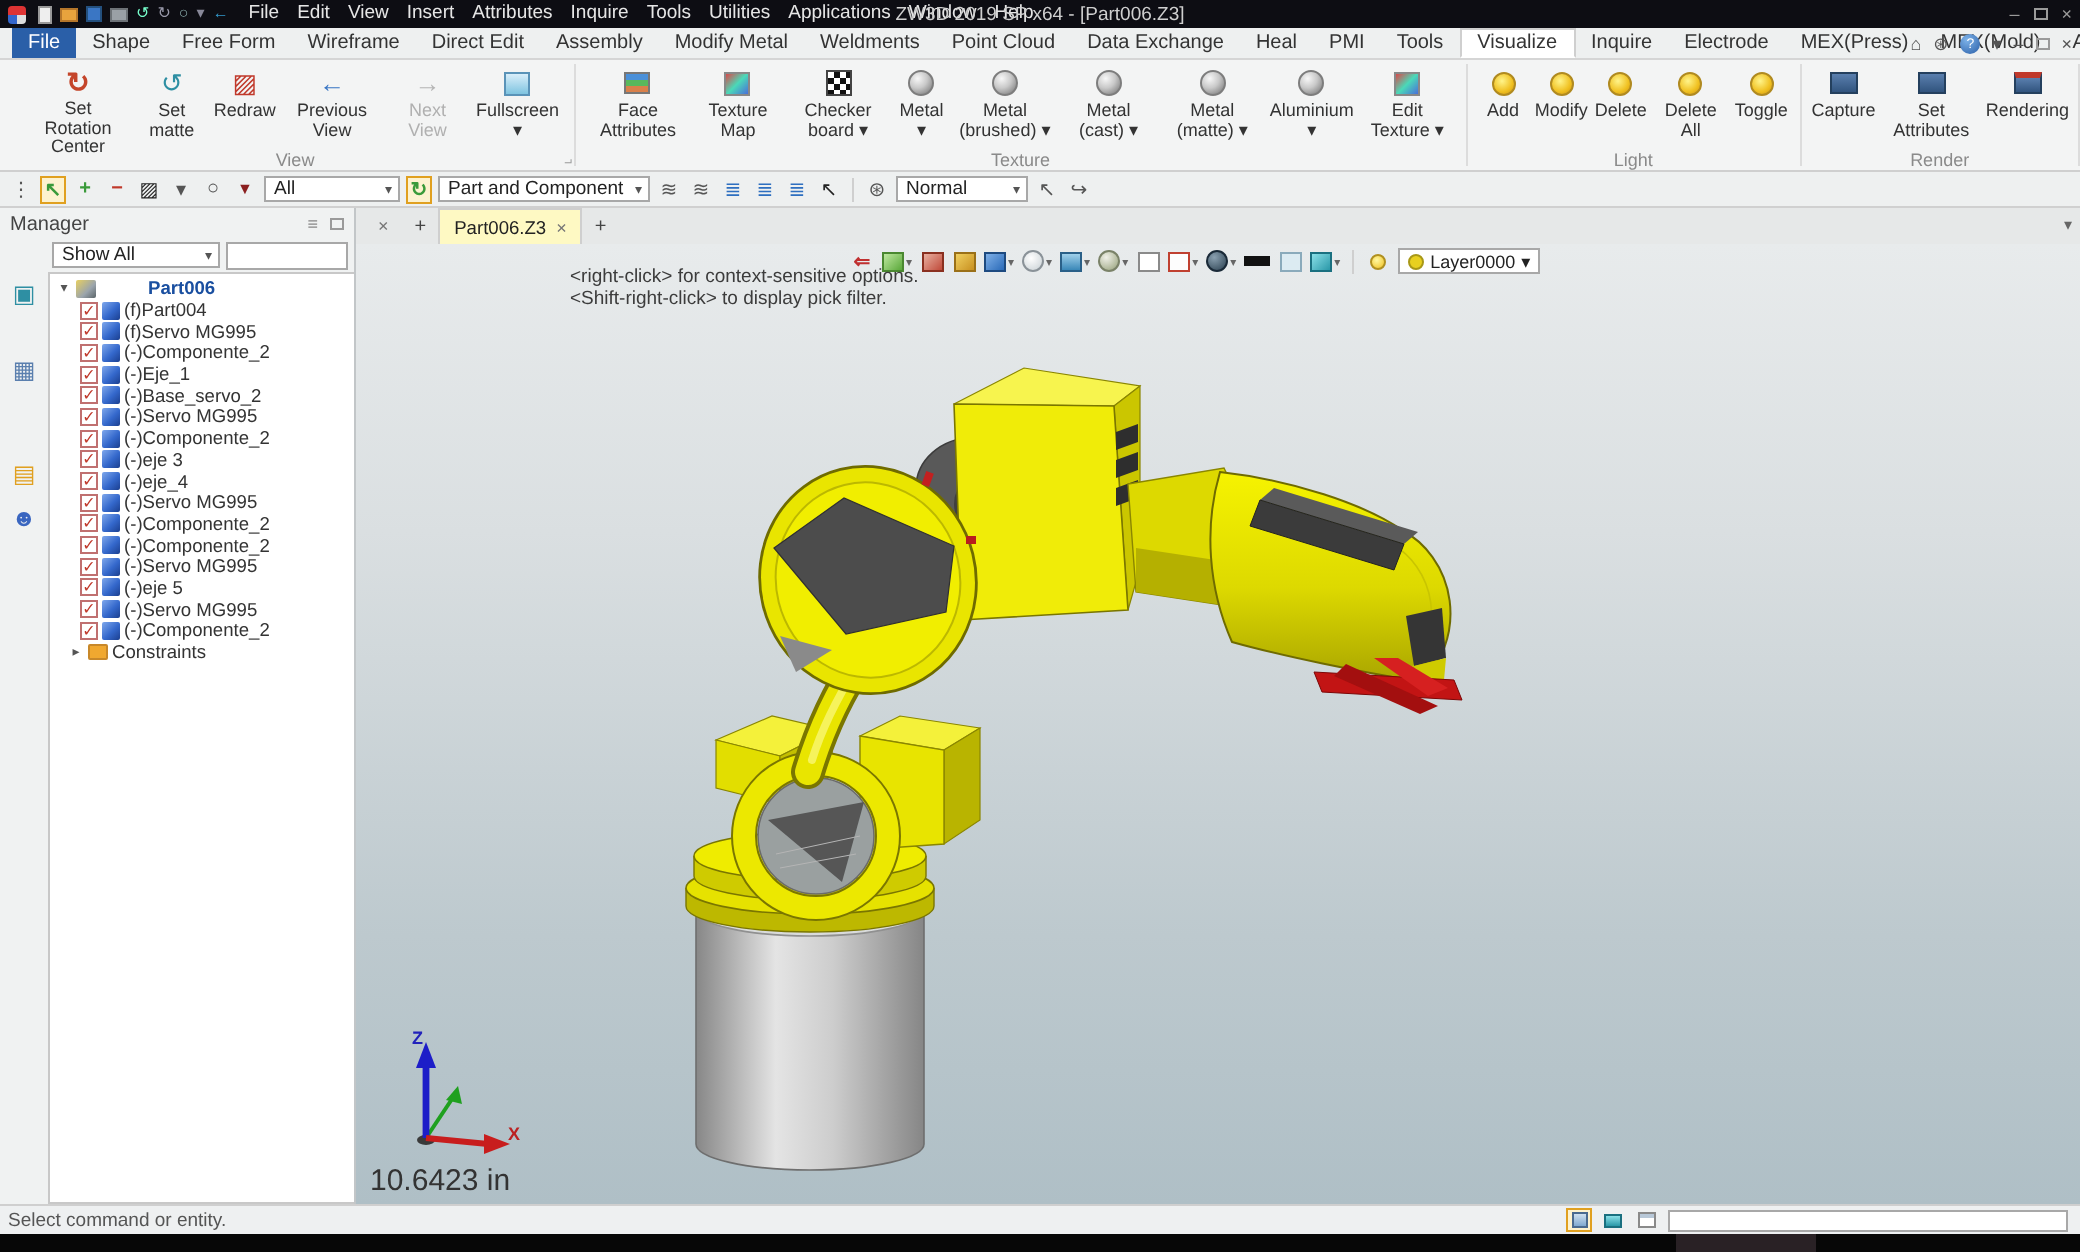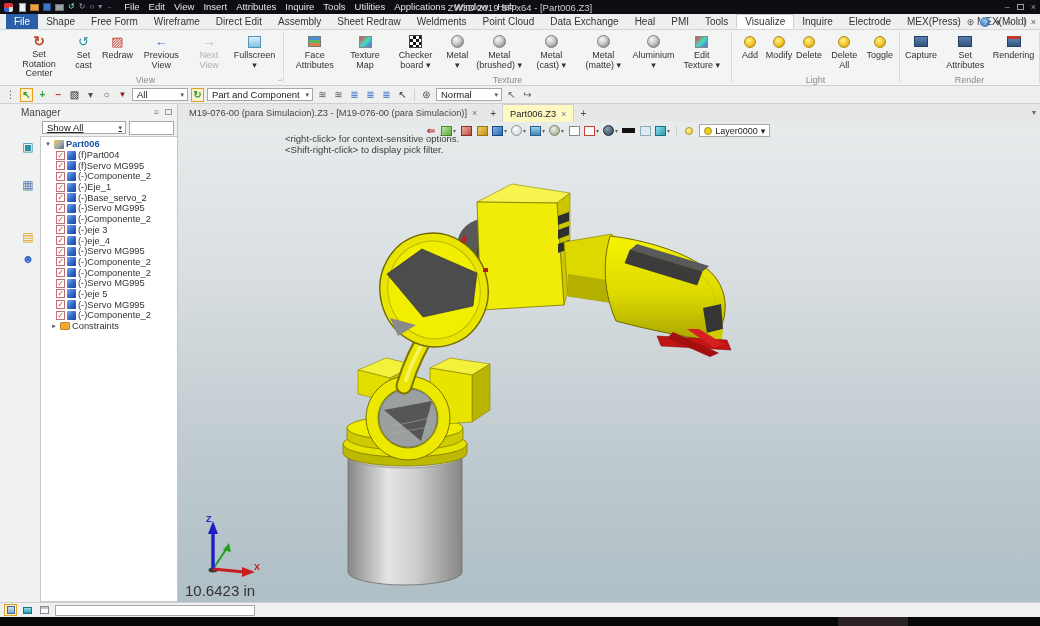--- a/index.html
+++ b/index.html
@@ -61,46 +61,46 @@
   .quickbar { height:18px; background:#eef0f0; border-bottom:1px solid #d0d0d0; display:flex; align-items:center; gap:3px; padding:0 4px; flex:0 0 18px; }
   .qbi { height:14px; min-width:13px; display:flex; align-items:center; justify-content:center; font-size:10px; color:#555; }
   .qbi.hl { border:1px solid #e0a020; background:#fdf2cf; }
   .g-green { color:#3a9a3a; font-weight:bold; }
   .g-red { color:#c0392b; font-weight:bold; }
   .g-blue { color:#2e6fc0; }
   .g-dark { color:#222; }
   .g-funnel { color:#8b2020; font-size:8px; }
   .combo { height:13px; background:#fff; border:1px solid #a8a8a8; font-size:9.5px; color:#222; display:flex; align-items:center; justify-content:space-between; padding:0 3px 0 4px; }
   .combo .car { font-size:7px; color:#555; margin-left:5px; }
-  .w-all { width:56px; } .w-scope { width:106px; } .w-mode { width:66px; }
+  .w-all { width:68px; } .w-scope { width:106px; } .w-mode { width:66px; }
   .vsep { width:1px; height:12px; background:#cfcfcf; margin:0 2px; }
 
   
   .main { flex:1 1 auto; display:flex; min-height:0; }
 
   
-  .manager { width:178px; flex:0 0 178px; background:#f0f2f2; border-right:1px solid #c2c6c8; display:flex; flex-direction:column;padding-left:16px; }
+  .manager { width:178px; flex:0 0 178px; background:#f0f2f2; border-right:1px solid #c2c6c8; display:flex; flex-direction:column; }
   .mhead { height:16px; display:flex; align-items:center; padding:0 5px; flex:0 0 16px; }
   .mhead .mtitle { font-size:10px; color:#444; flex:1; }
   .mhead .hicon { color:#8a8a8a; font-size:9px; margin-left:6px; }
   .mfilter { height:16px; display:flex; gap:3px; padding:1px 3px 1px 26px; flex:0 0 16px; }
-  .mfilter .combo { flex:0 0 84px;text-decoration:underline; }
+  .mfilter .combo { flex:0 0 84px; }
   .mfilter .fbox { flex:1; background:#fff; border:1px solid #a8a8a8; }
   .mbody { flex:1; display:flex; min-height:0; }
   .mtabs { width:24px; flex:0 0 24px; display:flex; flex-direction:column; align-items:center; padding-top:2px; }
   .mtabs span { font-size:12px; line-height:14px; }
   .mt1 { color:#2e8fa3; margin-top:2px; }
   .mt2 { color:#5a7fae; margin-top:24px; }
   .mt3 { color:#e0a020; margin-top:38px; }
   .mt4 { color:#3a66c0; margin-top:8px; }
   .tree { flex:1; background:#fff; border:1px solid #c8c8c8; border-right:none; overflow:hidden; padding-top:2px; }
   .trow { height:10.7px; display:flex; align-items:center; gap:2px; font-size:9.3px; color:#333; white-space:nowrap; }
   .trow .exp { width:8px; font-size:7px; color:#555; text-align:center; }
   .t-root { padding-left:3px; }
-  .t-root .lbl { color:#1a4fa0; font-weight:bold; }
+  .t-root .lbl { color:#1a4fa0; font-weight:bold;margin-left:24px; }
   .t-item { padding-left:15px; }
   .t-cons { padding-left:9px; }
   .chk { width:9px; height:9px; background:#fff; border:1px solid #c07070; color:#c0392b; font-size:8px; line-height:7px; text-align:center; }
   .cube { width:9px; height:9px; background:linear-gradient(135deg,#7fa8ec 0%,#3468cc 55%,#1b3f8f 100%); border-radius:1px; }
   .rooticon { width:10px; height:9px; background:linear-gradient(135deg,#e8d060 0%,#9aa4ac 60%,#5a6468 100%); border-radius:1px; }
   .folder { width:10px; height:8px; background:#f0a830; border:1px solid #c8882a; border-radius:1px; }
 
   
   .rightcol { flex:1; display:flex; flex-direction:column; min-width:0; }
   .doctabs { height:18px; background:#e6e8e8; display:flex; align-items:stretch; padding-left:4px; position:relative; flex:0 0 18px; }
@@ -191,21 +191,21 @@
     </span>
   </div>
 
   <div class="ribbontabs">
     <span class="rtab t-file">File</span>
     <span class="rtab">Shape</span>
     <span class="rtab">Free Form</span>
     <span class="rtab">Wireframe</span>
     <span class="rtab">Direct Edit</span>
     <span class="rtab">Assembly</span>
-    <span class="rtab">Sheet Redraw</span>
+    <span class="rtab">Modify Metal</span>
     <span class="rtab">Weldments</span>
     <span class="rtab">Point Cloud</span>
     <span class="rtab">Data Exchange</span>
     <span class="rtab">Heal</span>
     <span class="rtab">PMI</span>
     <span class="rtab">Tools</span>
     <span class="rtab t-active">Visualize</span>
     <span class="rtab">Inquire</span>
     <span class="rtab">Electrode</span>
     <span class="rtab">MEX(Press)</span>
@@ -224,21 +224,21 @@
   </div>
 
   <div class="ribbon">
     <div class="rgroup">
       <div class="rbtn">
         <span class="ic ic-rot">↻</span>
         <span class="lbl">Set Rotation Center</span>
       </div>
       <div class="rbtn">
         <span class="ic ic-axis">↺</span>
-        <span class="lbl">Set cast</span>
+        <span class="lbl">Set matte</span>
       </div>
       <div class="rbtn">
         <span class="ic ic-redraw">▨</span>
         <span class="lbl">Redraw</span>
       </div>
       <div class="rbtn">
         <span class="ic ic-prev">←</span>
         <span class="lbl">Previous View</span>
       </div>
       <div class="rbtn disabled">
@@ -518,21 +518,20 @@
             <span class="folder"></span>
             <span class="lbl">Constraints</span>
           </div>
         </div>
       </div>
     </div>
 
     <div class="rightcol">
       <div class="doctabs">
         <span class="dtab">
-          <span>M19-076-00 (para Simulacion).Z3 - [M19-076-00 (para Simulacion)]</span>
           <span class="x">×</span>
         </span>
         <span class="dplus">+</span>
         <span class="dtab active">
           <span>Part006.Z3</span>
           <span class="x">×</span>
         </span>
         <span class="dplus">+</span>
         <span class="dtabs-caret">▾</span>
       </div>
@@ -691,20 +690,21 @@
           <div>&lt;Shift-right-click&gt; to display pick filter.</div>
         </div>
         <span class="axis-z">Z</span>
         <span class="axis-x">X</span>
         <span class="scalelabel">10.6423 in</span>
       </div>
     </div>
   </div>
 
   <div class="statusbar">
+    <span class="smsg">Select command or entity.</span>
     <span class="sic hl">
         <span class="mini-f"></span>
       </span>
     <span class="sic">
         <span class="mini-m"></span>
       </span>
     <span class="sic">
         <span class="mini-l"></span>
       </span>
     <span class="sinput"></span>

